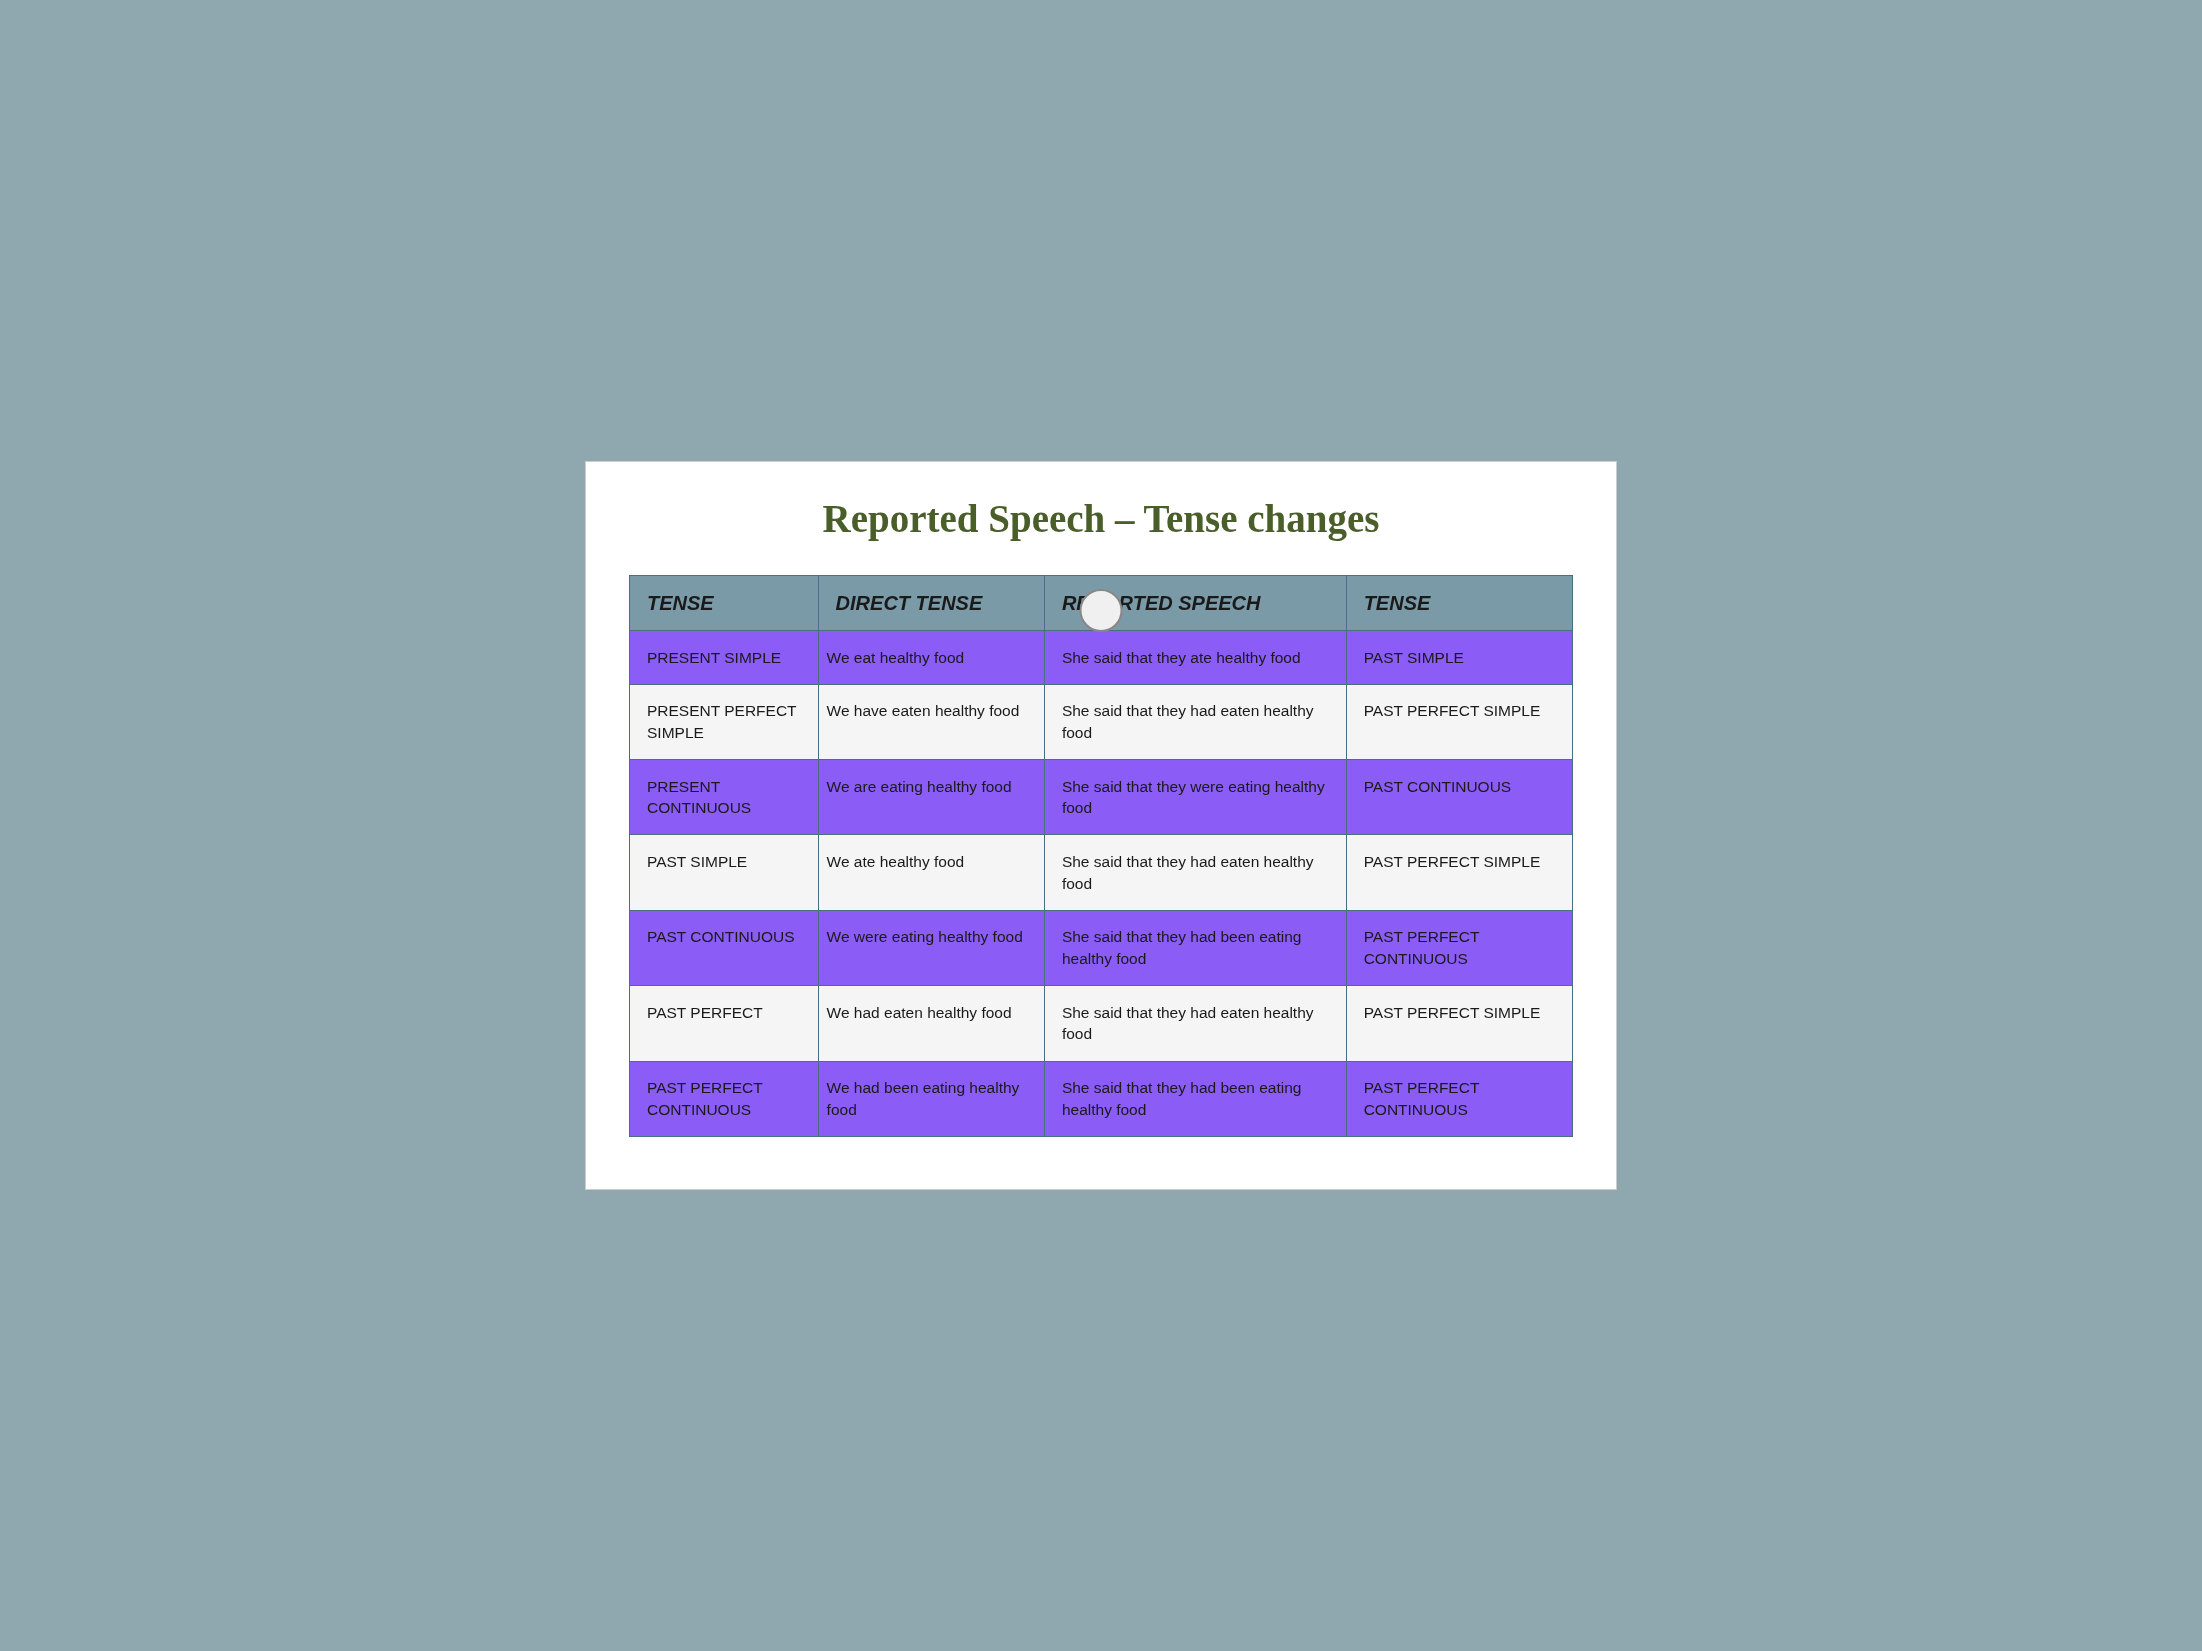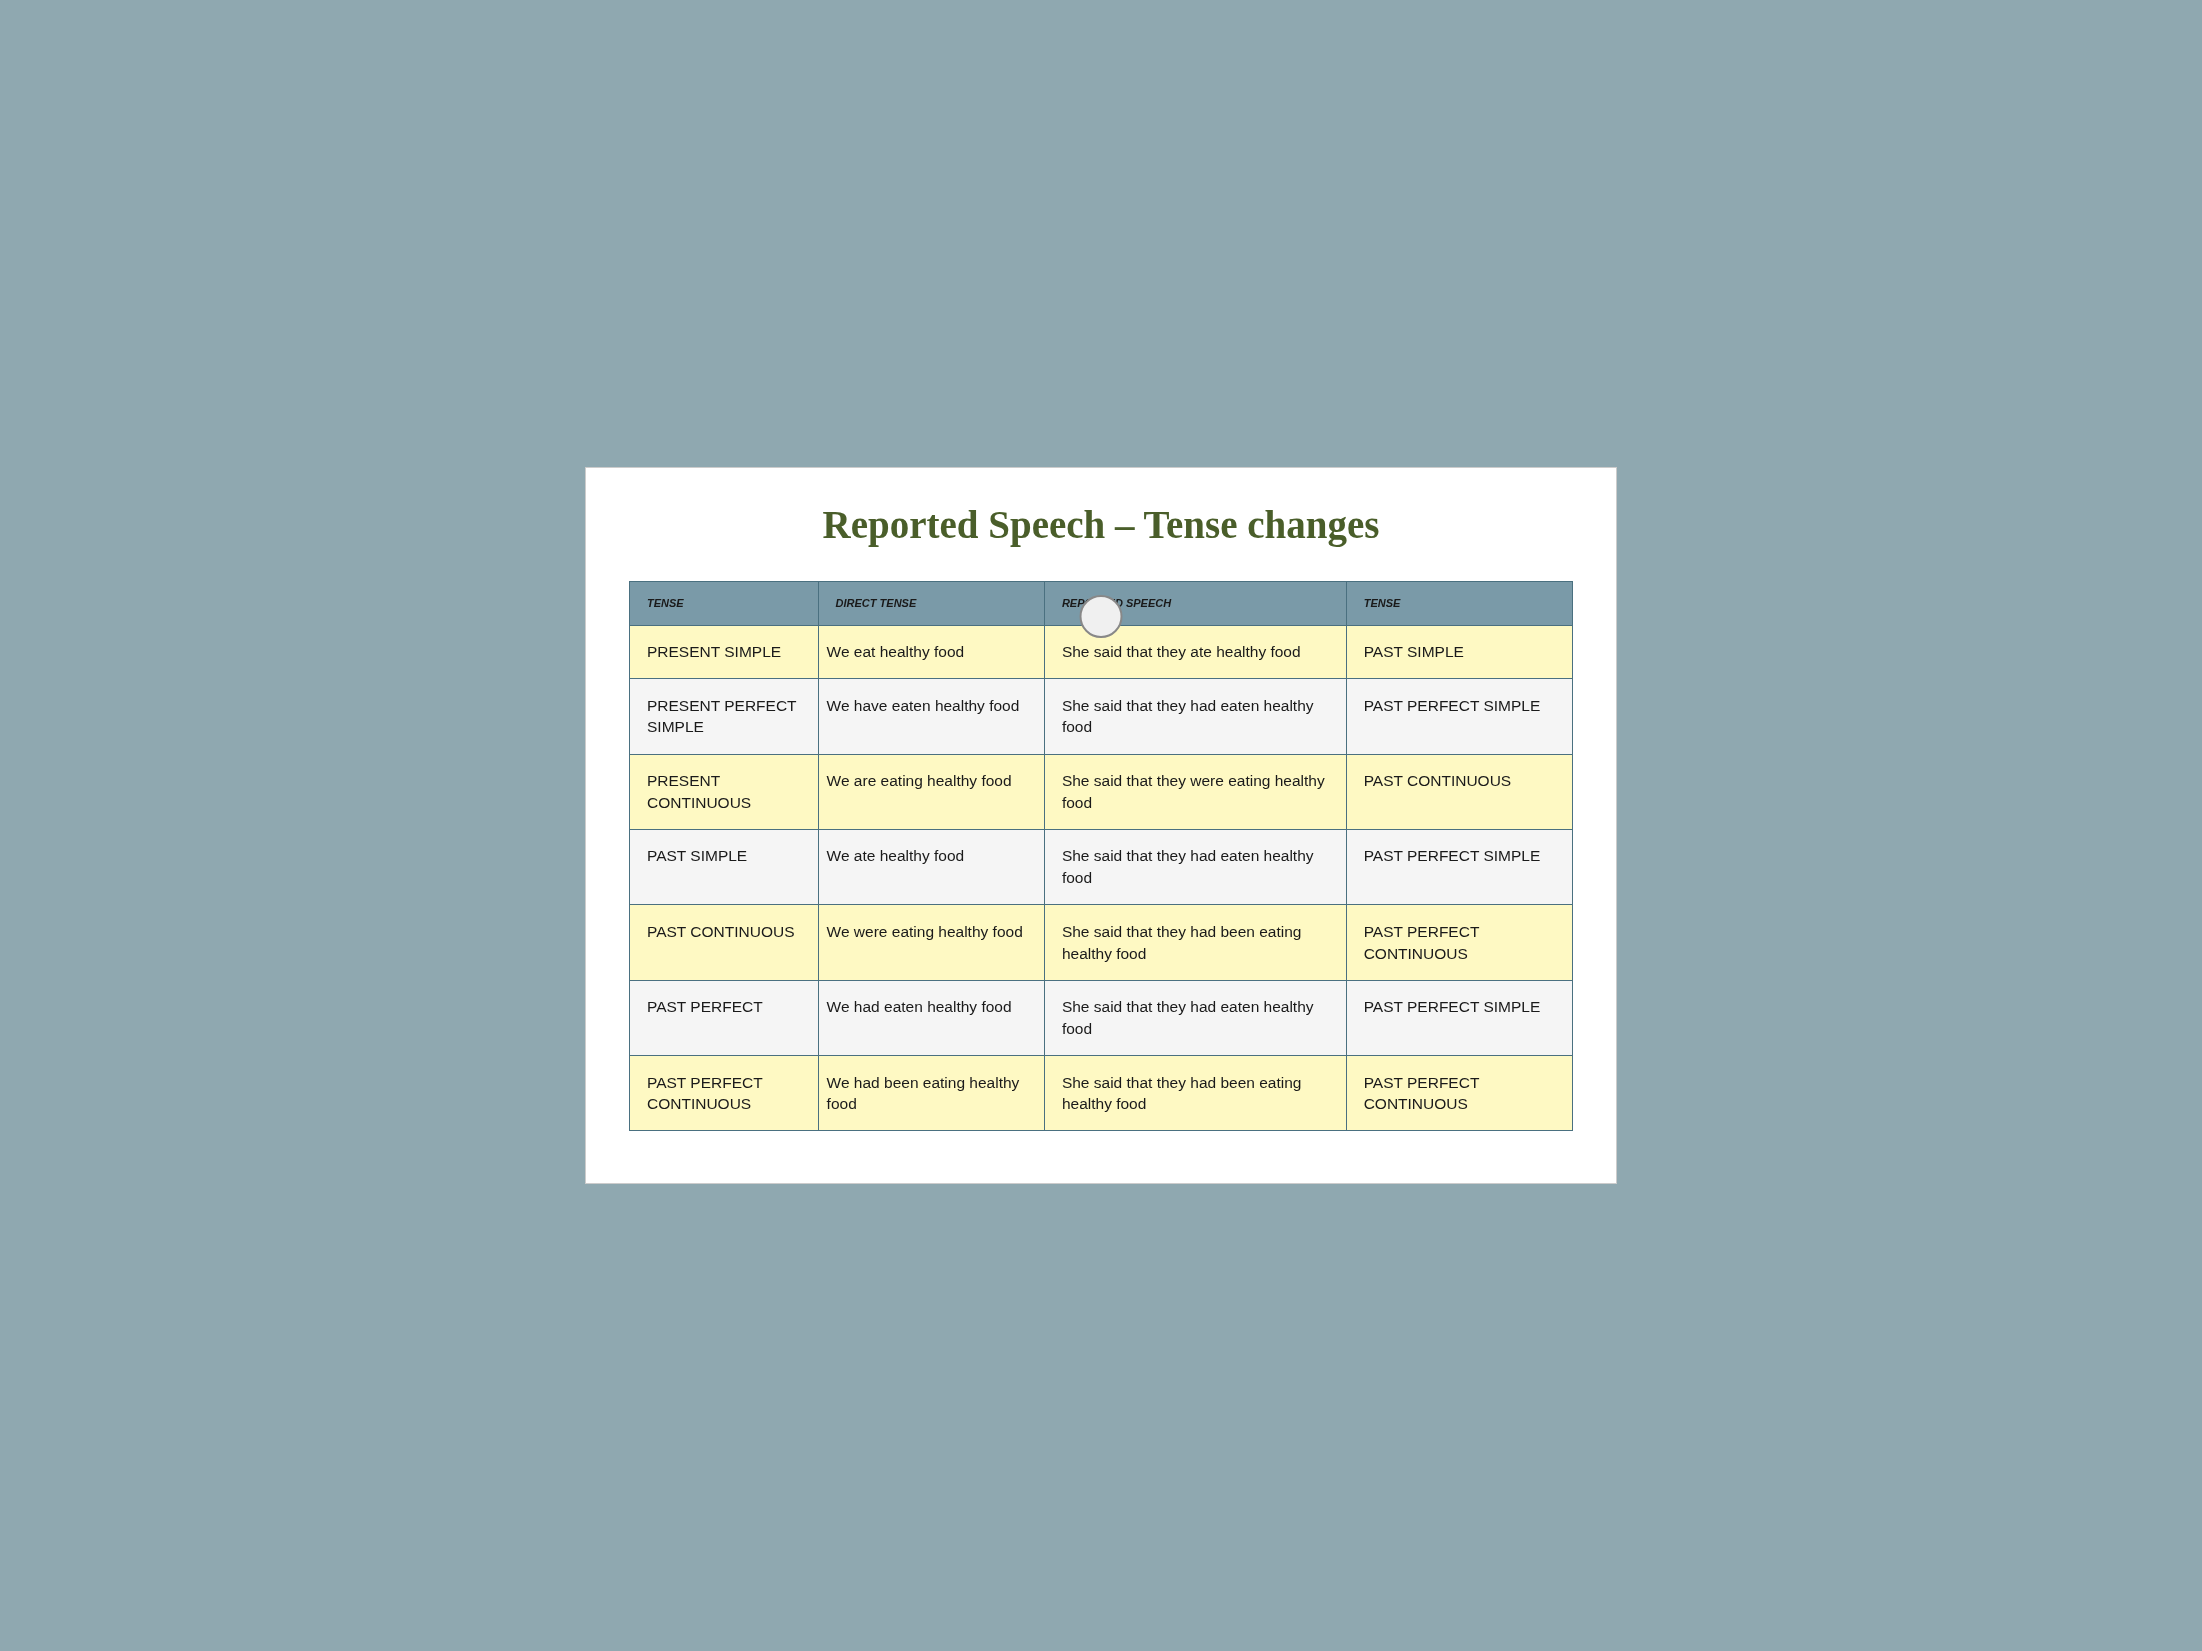--- a/index.html
+++ b/index.html
@@ -57,25 +57,25 @@
       background-color: #7a9aa8;
     }
 
     thead th {
       padding: 15.5px 17px;
       text-align: left;
       font-style: italic;
       font-weight: bold;
       color: #1a1a1a;
       border: 1.7px solid #4a7080;
-      font-size: 11px;
+      font-size: 20px;
     }
 
     tbody tr {
-      background-color: #fef9c3;
+      background-color: #8b5cf6;
     }
 
     tbody tr:nth-child(even) {
       background-color: #f5f5f5;
     }
 
     tbody td {
       padding: 15.5px 17px;
       border: 1.7px solid #4a7080;
       vertical-align: top;

